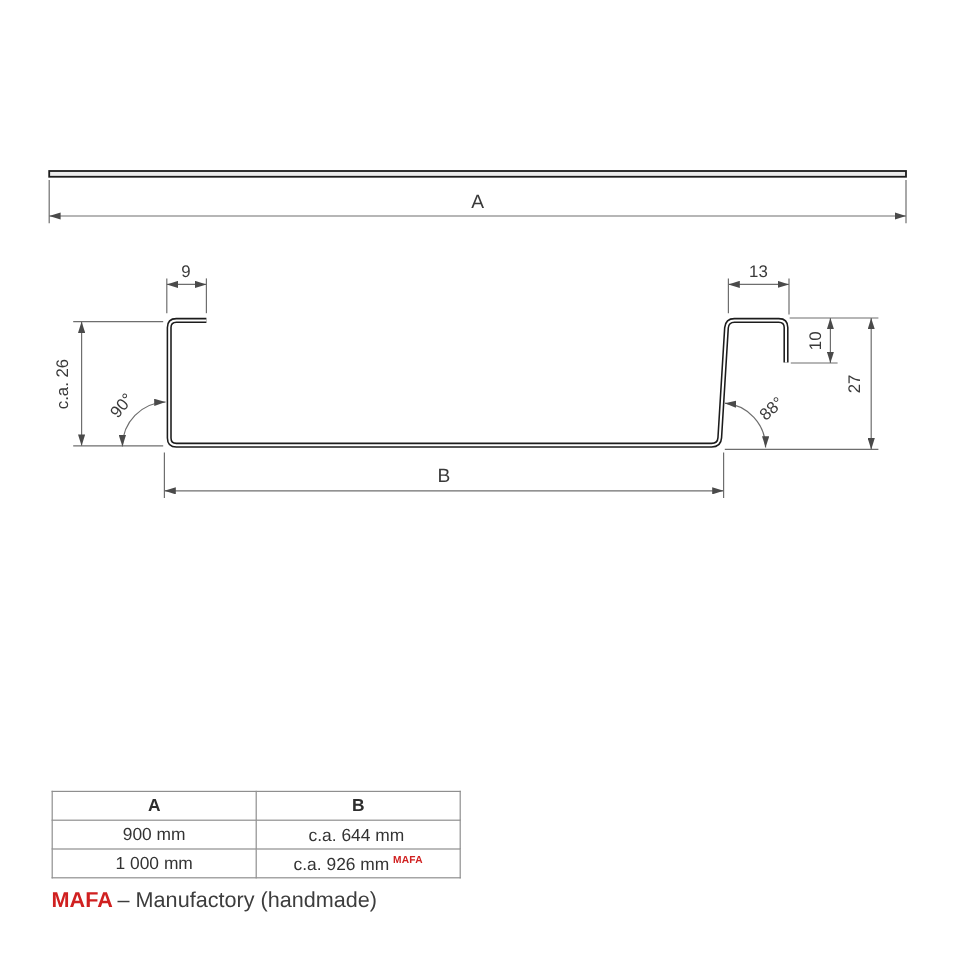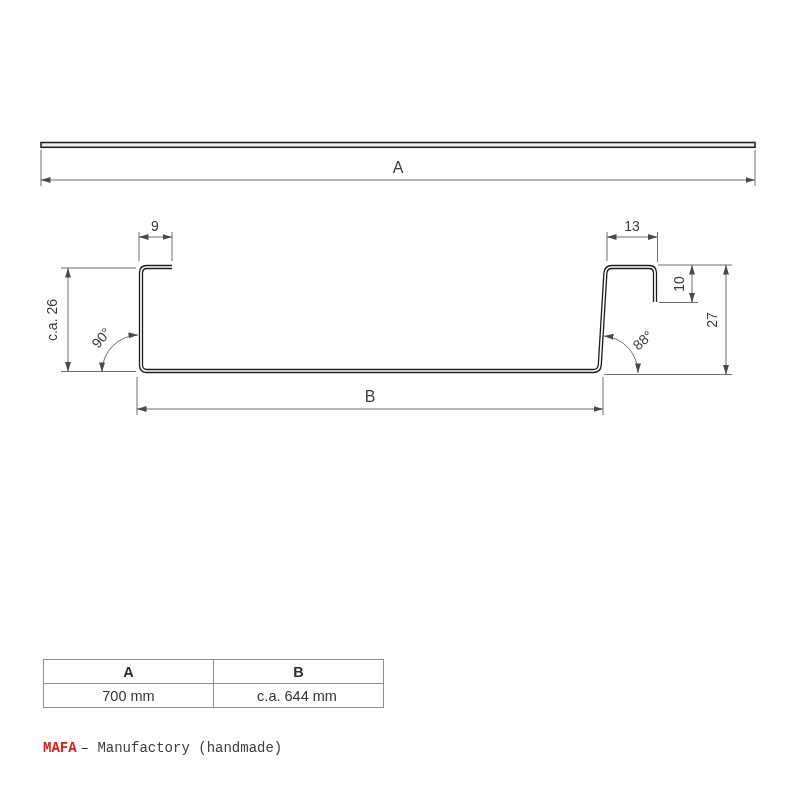--- a/index.html
+++ b/index.html
@@ -10,21 +10,21 @@
   .dim-label{font-size:14px;}
   .big-label{font-size:16px;}
   .spec-table-wrap{position:absolute;left:43px;top:659px;width:341px;}
   table.spec{border-collapse:collapse;width:100%;table-layout:fixed;
              font-size:14.5px;color:#333;}
   table.spec td,table.spec th{border:1.4px solid #8f8f8f;height:23px;
              text-align:center;vertical-align:middle;padding:0;font-weight:normal;}
   table.spec th{font-weight:bold;color:#2e2e2e;}
   sup.mafa{color:#d02020;font-weight:bold;font-size:8.5px;vertical-align:super;
            letter-spacing:.2px;margin-left:3px;}
-  .footnote{position:absolute;left:43px;top:740px;font-size:14px;color:#3d3d3d;font-family:Liberation Mono, monospace;}
+  .footnote{position:absolute;left:43px;top:740px;font-size:18px;color:#3d3d3d;}
   .footnote .term{color:#d02020;font-weight:bold;margin-right:4px;}
 </style>
 </head>
 <body>
 
 <div class="stage">
 <svg width="800" height="800" viewBox="0 0 800 800">
   <defs>
     <marker id="arr" markerUnits="userSpaceOnUse" markerWidth="10" markerHeight="6" refX="9.5" refY="3" orient="auto">
       <path d="M0,0 L9.5,3 L0,6 z" fill="#4a4a4a"></path>
@@ -112,22 +112,26 @@
     <colgroup>
         <col style="width:50%">
         <col style="width:50%">
       </colgroup>
     <tbody>
         <tr>
       <th>A</th>
       <th>B</th>
     </tr>
     <tr>
-      <td>700 mm</td>
+      <td>900 mm</td>
       <td><span>c.a. 644 mm</span><sup class="mafa"></sup></td>
+    </tr>
+    <tr>
+      <td>1 000 mm</td>
+      <td><span>c.a. 926 mm</span><sup class="mafa">MAFA</sup></td>
     </tr>
   </tbody>
     </table>
 </div>
 
 <div class="footnote">
   <span class="term">MAFA</span><span>– Manufactory (handmade)</span>
 </div>
 
 </body></html>

